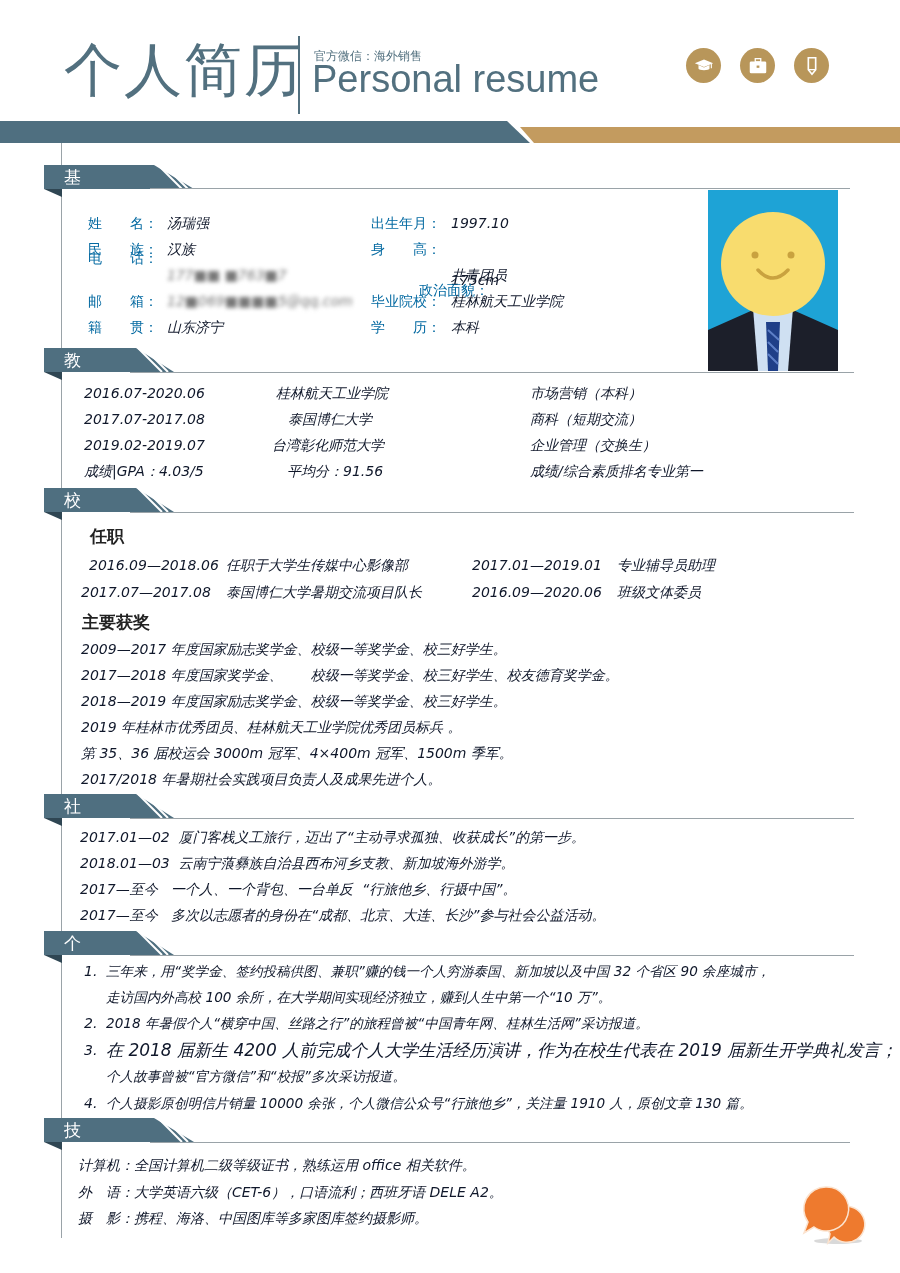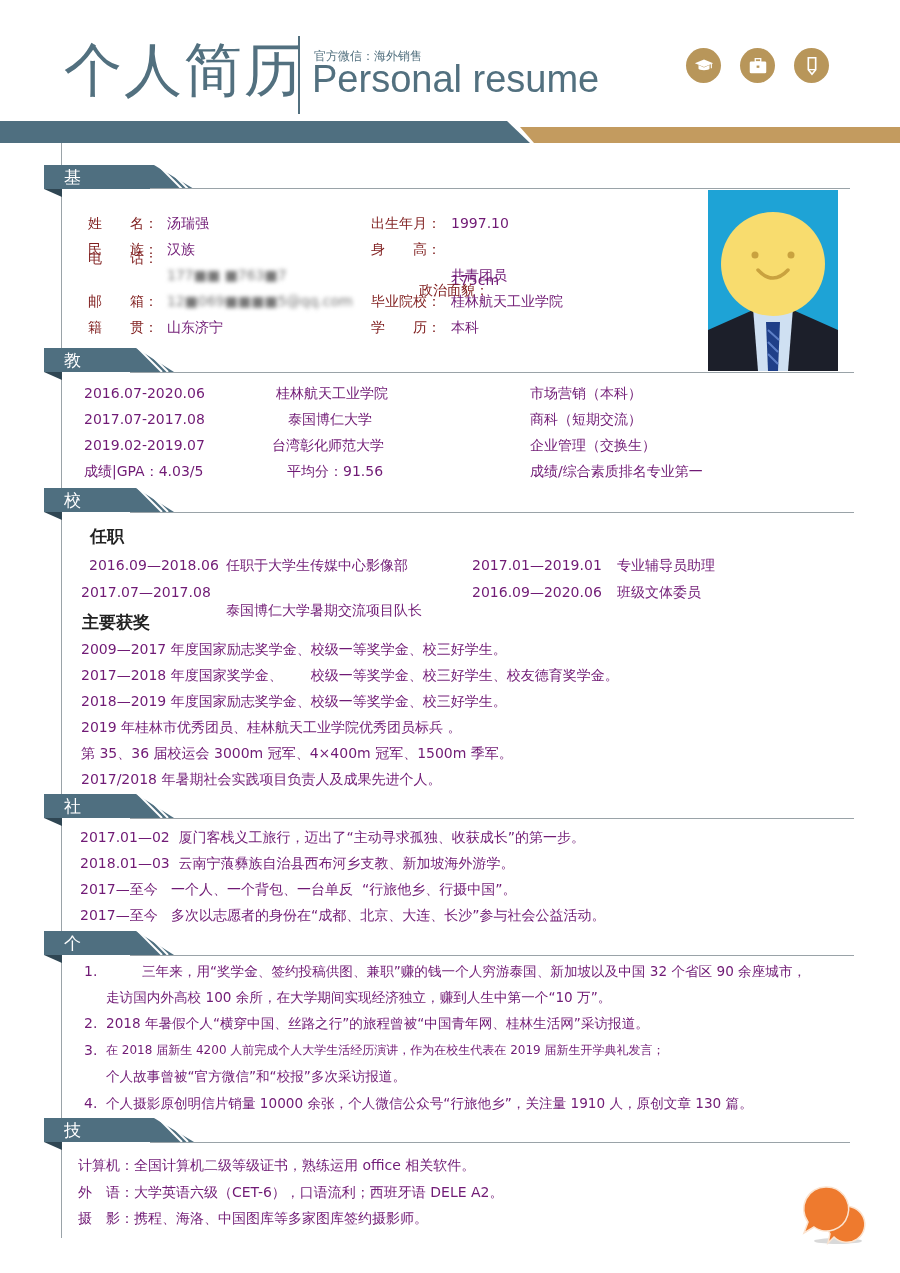--- a/index.html
+++ b/index.html
@@ -21,22 +21,22 @@
     
     .left-rule { position: absolute; left: 61px; top: 143px; width: 1px; height: 1095px; background: #9aa3a8; }
 
     .section-head { position: absolute; left: 44px; height: 24px; }
     .section-head .tab { position: absolute; left: 0; top: 0; height: 24px; width: 150px; background: #4f6f80; clip-path: polygon(0 0, 110px 0, 150px 24px, 0 24px); }
     .section-head .stripes { position: absolute; left: 108px; top: 0; width: 44px; height: 24px; }
     .section-head .fold { position: absolute; left: 0; top: 24px; width: 18px; height: 8px; background: #2f4653; clip-path: polygon(0 0, 18px 0, 18px 8px); }
     .section-head .label { position: absolute; left: 20px; top: 0; line-height: 24px; font-size: 17px; color: #ffffff; letter-spacing: 1px; }
     .section-line { position: absolute; height: 1px; background: #9aa3a8; }
 
-    .txt { position: absolute; font-size: 14px; color: #701a75; line-height: 20px; white-space: nowrap; }
-    .lbl { position: absolute; font-size: 14px; color: #7f1d1d; line-height: 20px; white-space: nowrap; }
+    .txt { position: absolute; font-size: 14px; color: #0f172a; line-height: 20px; white-space: nowrap; font-style: italic; }
+    .lbl { position: absolute; font-size: 14px; color: #0369a1; line-height: 20px; white-space: nowrap; }
     .sub-title { position: absolute; font-size: 17px; font-weight: bold; color: #222; line-height: 22px; }
     .blurred { filter: blur(2.2px); color: #777; }
 
     
     .photo { position: absolute; left: 708px; top: 190px; width: 130px; height: 181px; background: #1ea3d6; overflow: hidden; }
     .photo svg { width: 100%; height: 100%; display: block; }
 
     .chat-icon { position: absolute; left: 798px; top: 1185px; width: 70px; height: 62px; }
   </style>
 </head>
@@ -157,21 +157,21 @@
   <div class="label">校园经历</div>
 </div>
 <div class="section-line" style="left:130px; top:512px; width:724px;"></div>
 
 <div class="sub-title" style="left:90px; top:525px;">任职</div>
 <div class="txt" style="left:81px; top:555px;margin-left:8px;">2016.09—2018.06</div>
 <div class="txt" style="left:226px; top:555px;">任职于大学生传媒中心影像部</div>
 <div class="txt" style="left:472px; top:555px;">2017.01—2019.01</div>
 <div class="txt" style="left:617px; top:555px;">专业辅导员助理</div>
 <div class="txt" style="left:81px; top:582px;">2017.07—2017.08</div>
-<div class="txt" style="left:226px; top:582px;margin-top:18px;">泰国博仁大学暑期交流项目队长</div>
+<div class="txt" style="left:226px; top:582px;">泰国博仁大学暑期交流项目队长</div>
 <div class="txt" style="left:472px; top:582px;">2016.09—2020.06</div>
 <div class="txt" style="left:617px; top:582px;">班级文体委员</div>
 
 <div class="sub-title" style="left:82px; top:611px;">主要获奖</div>
 <div class="txt" style="left:81px; top:639px;">2009—2017 年度国家励志奖学金、校级一等奖学金、校三好学生。</div>
 <div class="txt" style="left:81px; top:665px;">2017—2018 年度国家奖学金、　　校级一等奖学金、校三好学生、校友德育奖学金。</div>
 <div class="txt" style="left:81px; top:691px;">2018—2019 年度国家励志奖学金、校级一等奖学金、校三好学生。</div>
 <div class="txt" style="left:81px; top:717px;">2019 年桂林市优秀团员、桂林航天工业学院优秀团员标兵 。</div>
 <div class="txt" style="left:81px; top:743px;">第 35、36 届校运会 3000m 冠军、4×400m 冠军、1500m 季军。</div>
 <div class="txt" style="left:81px; top:769px;">2017/2018 年暑期社会实践项目负责人及成果先进个人。</div>
@@ -197,26 +197,26 @@
   <svg class="stripes" style="left:88px;" viewBox="0 0 44 24">
       <line x1="6" y1="0" x2="30" y2="24" stroke="#fff" stroke-width="2"></line>
       <line x1="12" y1="0" x2="36" y2="24" stroke="#fff" stroke-width="2"></line>
     </svg>
   <div class="fold"></div>
   <div class="label">个人事迹</div>
 </div>
 <div class="section-line" style="left:130px; top:955px; width:724px;"></div>
 
 <div class="txt" style="left:84px; top:961px;">1.</div>
-<div class="txt" style="left:106px; top:961px; font-size:13.6px;margin-left:36px;">三年来，用“奖学金、签约投稿供图、兼职”赚的钱一个人穷游泰国、新加坡以及中国 32 个省区 90 余座城市，</div>
+<div class="txt" style="left:106px; top:961px; font-size:13.6px;">三年来，用“奖学金、签约投稿供图、兼职”赚的钱一个人穷游泰国、新加坡以及中国 32 个省区 90 余座城市，</div>
 <div class="txt" style="left:106px; top:987px; font-size:13.6px;">走访国内外高校 100 余所，在大学期间实现经济独立，赚到人生中第一个“10 万”。</div>
 <div class="txt" style="left:84px; top:1013px;">2.</div>
 <div class="txt" style="left:106px; top:1013px; font-size:13.6px;text-align:center;">2018 年暑假个人“横穿中国、丝路之行”的旅程曾被“中国青年网、桂林生活网”采访报道。</div>
 <div class="txt" style="left:84px; top:1040px;">3.</div>
-<div class="txt" style="left:106px; top:1040px; font-size:12px;">在 2018 届新生 4200 人前完成个人大学生活经历演讲，作为在校生代表在 2019 届新生开学典礼发言；</div>
+<div class="txt" style="left:106px; top:1040px; font-size:17px;">在 2018 届新生 4200 人前完成个人大学生活经历演讲，作为在校生代表在 2019 届新生开学典礼发言；</div>
 <div class="txt" style="left:106px; top:1066px; font-size:13.6px;">个人故事曾被“官方微信”和“校报”多次采访报道。</div>
 <div class="txt" style="left:84px; top:1093px;">4.</div>
 <div class="txt" style="left:106px; top:1093px; font-size:13.6px;">个人摄影原创明信片销量 10000 余张，个人微信公众号“行旅他乡”，关注量 1910 人，原创文章 130 篇。</div>
 
 <div class="section-head" style="top:1118px;">
   <div class="tab" style="width:150px;"></div>
   <svg class="stripes" viewBox="0 0 44 24">
       <line x1="6" y1="0" x2="30" y2="24" stroke="#fff" stroke-width="2"></line>
       <line x1="12" y1="0" x2="36" y2="24" stroke="#fff" stroke-width="2"></line>
     </svg>

